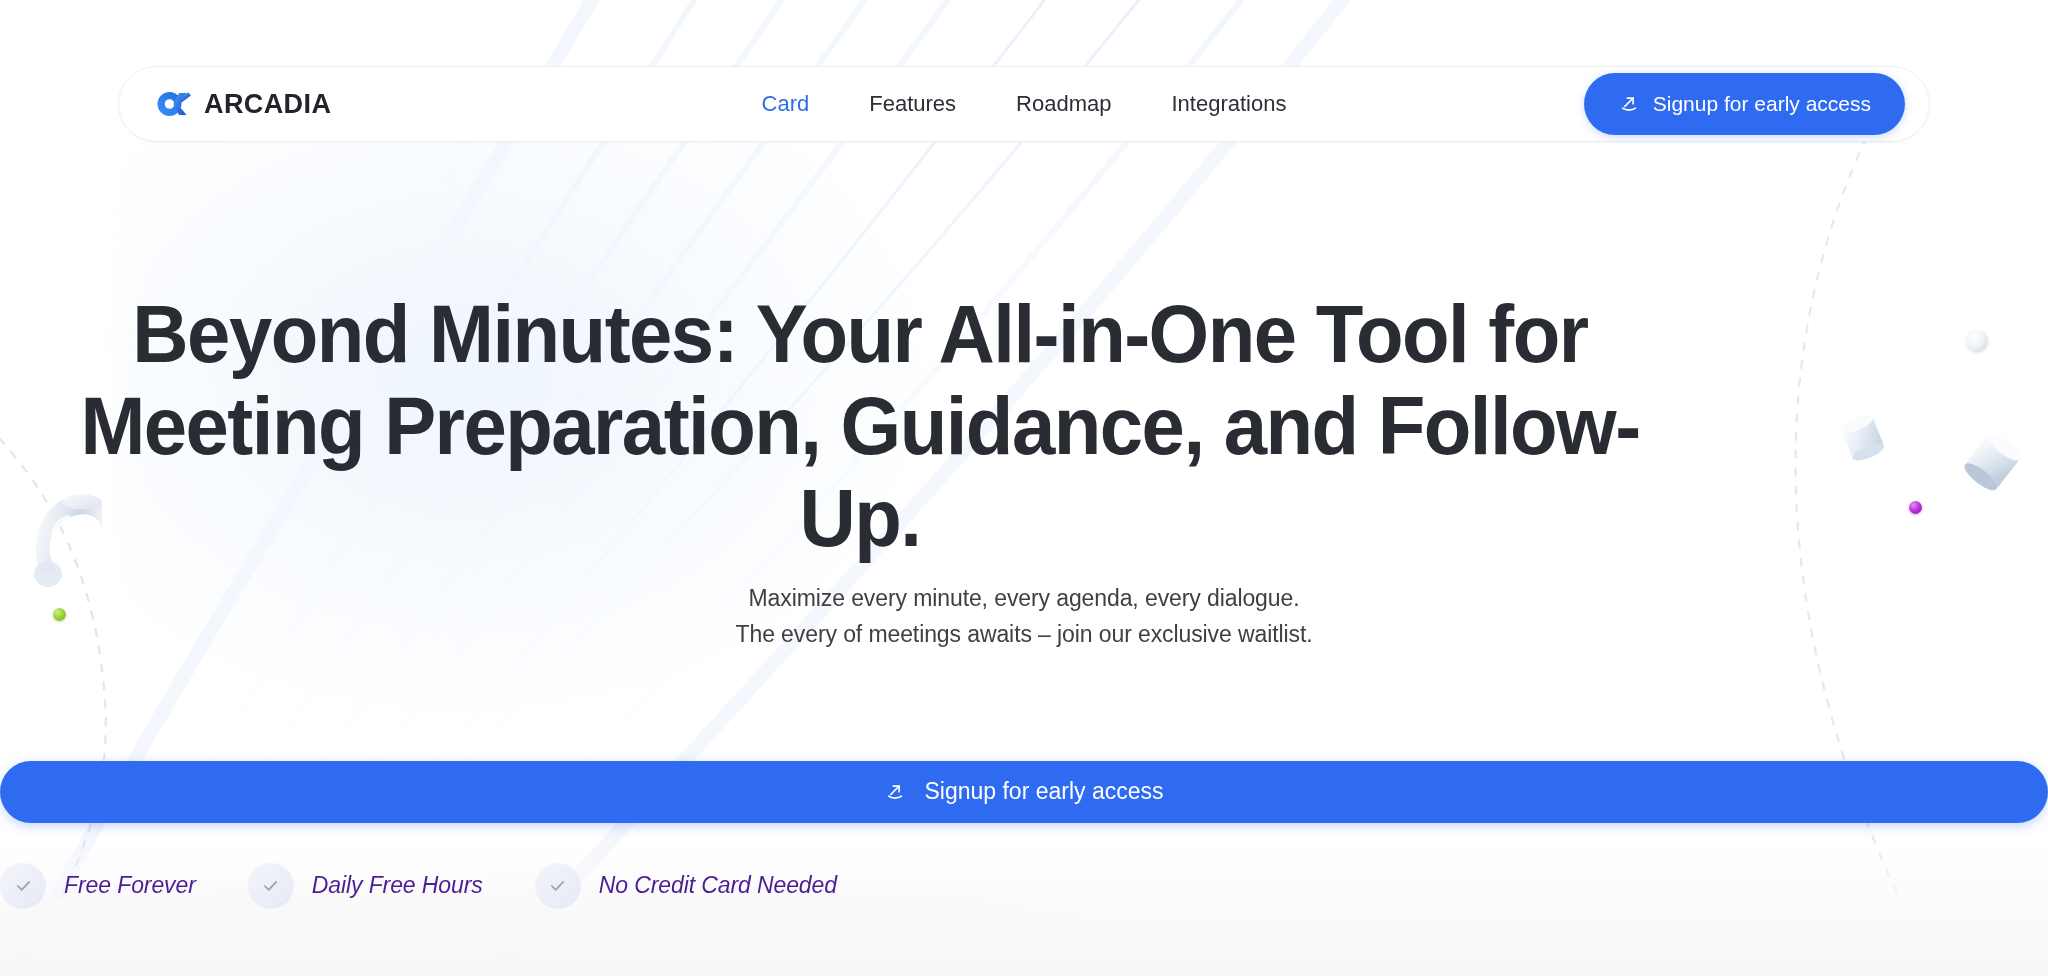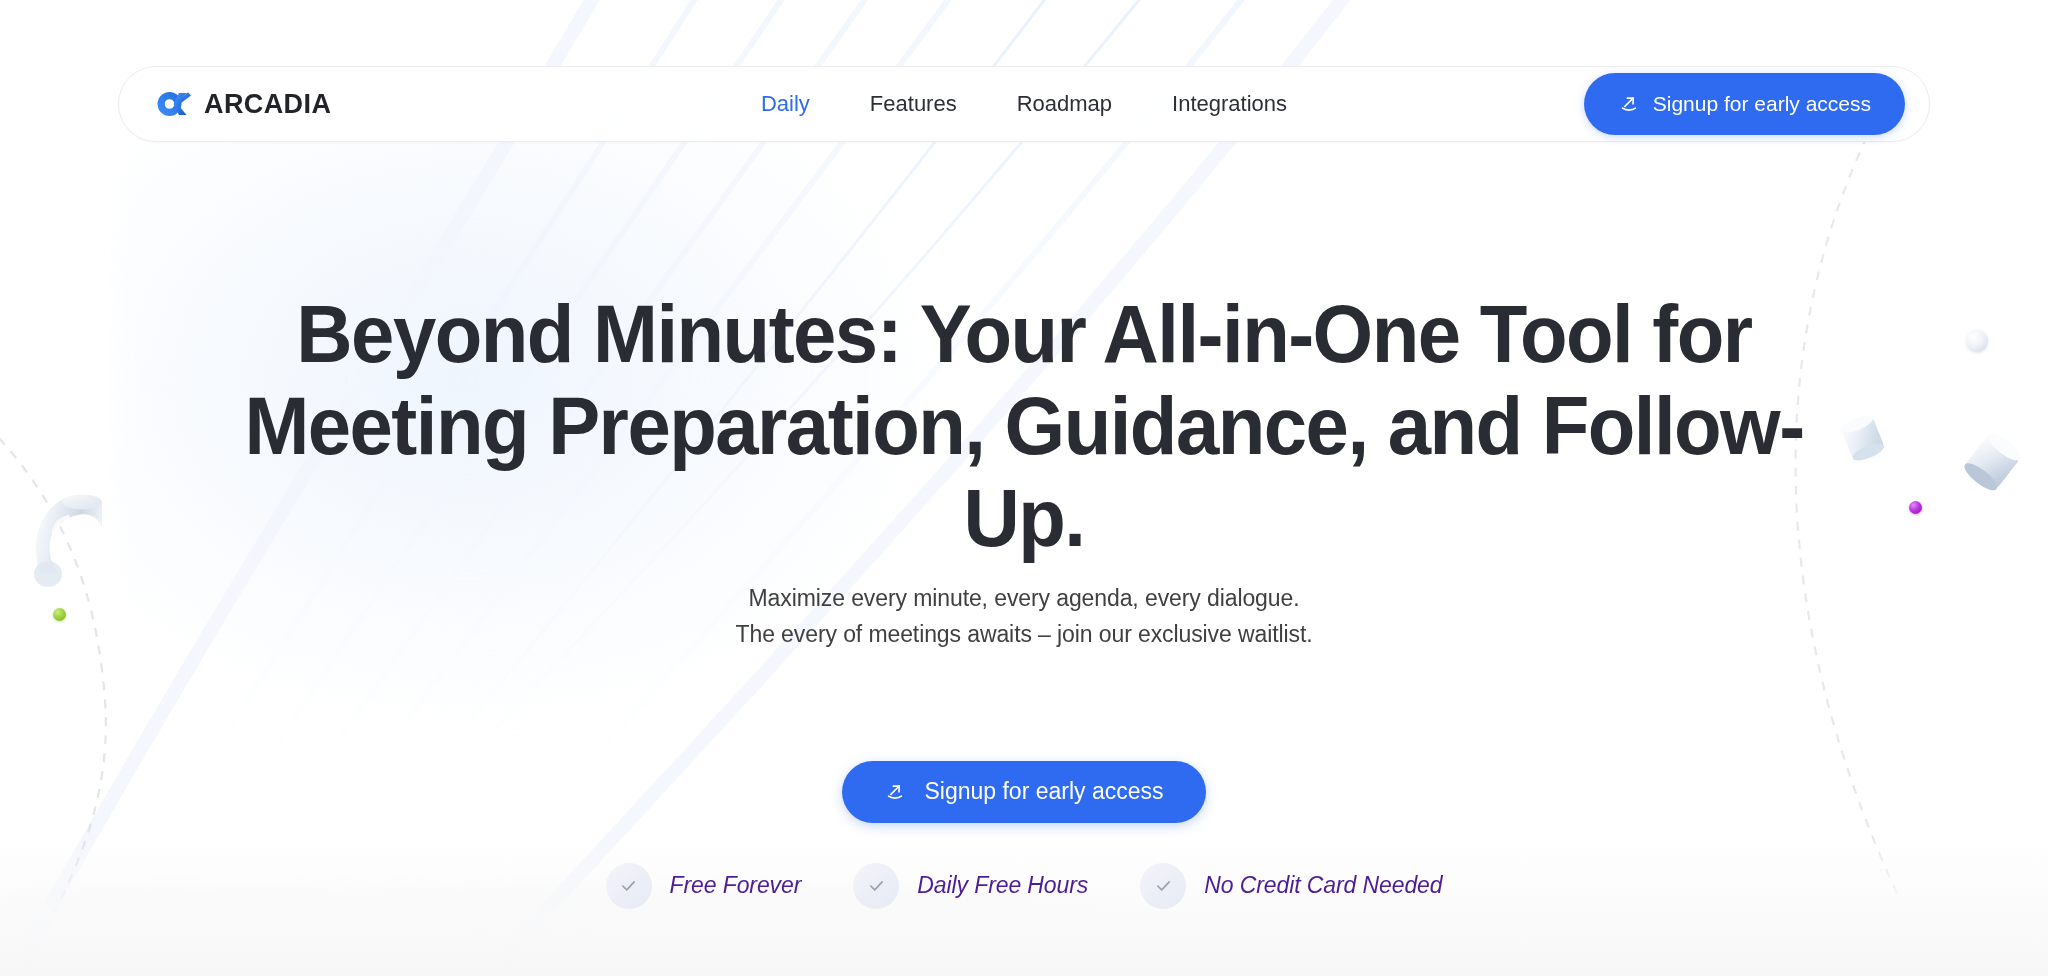--- a/index.html
+++ b/index.html
@@ -144,21 +144,20 @@
 
   
   .hero {
     position: absolute;
     left: 0;
     right: 0;
     top: 0;
     z-index: 10;
     display: flex;
     flex-direction: column;
-    align-items: center;
     text-align: center;
   }
 
   .headline {
     margin-top: 288px;
     width: 1720px;
     font-size: 82px;
     line-height: 1.12;
     font-weight: 700;
     letter-spacing: -1.6px;
@@ -349,21 +348,21 @@
         </defs>
         <path d="M 14.5 3 A 12 12 0 1 0 14.5 27 A 12 12 0 1 0 14.5 3 Z
                  M 14.5 10.2 A 4.8 4.8 0 1 1 14.5 19.8 A 4.8 4.8 0 1 1 14.5 10.2 Z" fill="url(#lg1)" fill-rule="evenodd"></path>
         <path d="M 24 4 L 31.5 4 L 22.5 15 L 31.5 26 L 24 26 L 18.5 15 Z" fill="url(#lg2)"></path>
         <path d="M 23.2 11.5 L 33 3.2 L 36 6.6 L 26 14 Z" fill="url(#lg2)"></path>
       </svg>
       <span class="brand-name">ARCADIA</span>
     </a>
 
     <nav class="nav">
-      <a class="nav-link active" href="#">Daily</a>
+      <a class="nav-link active" href="#">Card</a>
       <a class="nav-link" href="#">Features</a>
       <a class="nav-link" href="#">Roadmap</a>
       <a class="nav-link" href="#">Integrations</a>
     </nav>
 
     <button class="header-cta">
       <svg class="launch-icon" viewBox="0 0 24 24" fill="none" xmlns="http://www.w3.org/2000/svg" aria-hidden="true">
         <path d="M7.5 14.5 L16 6" stroke="#ffffff" stroke-width="1.8" stroke-linecap="round"></path>
         <path d="M10.2 5.6 L16.6 5.4 L16.4 11.8" stroke="#ffffff" stroke-width="1.8" stroke-linecap="round" stroke-linejoin="round"></path>
         <path d="M5 16.6 C 8.6 19.4 15.4 19.4 19 16.6" stroke="#ffffff" stroke-width="1.8" stroke-linecap="round" fill="none"></path>

